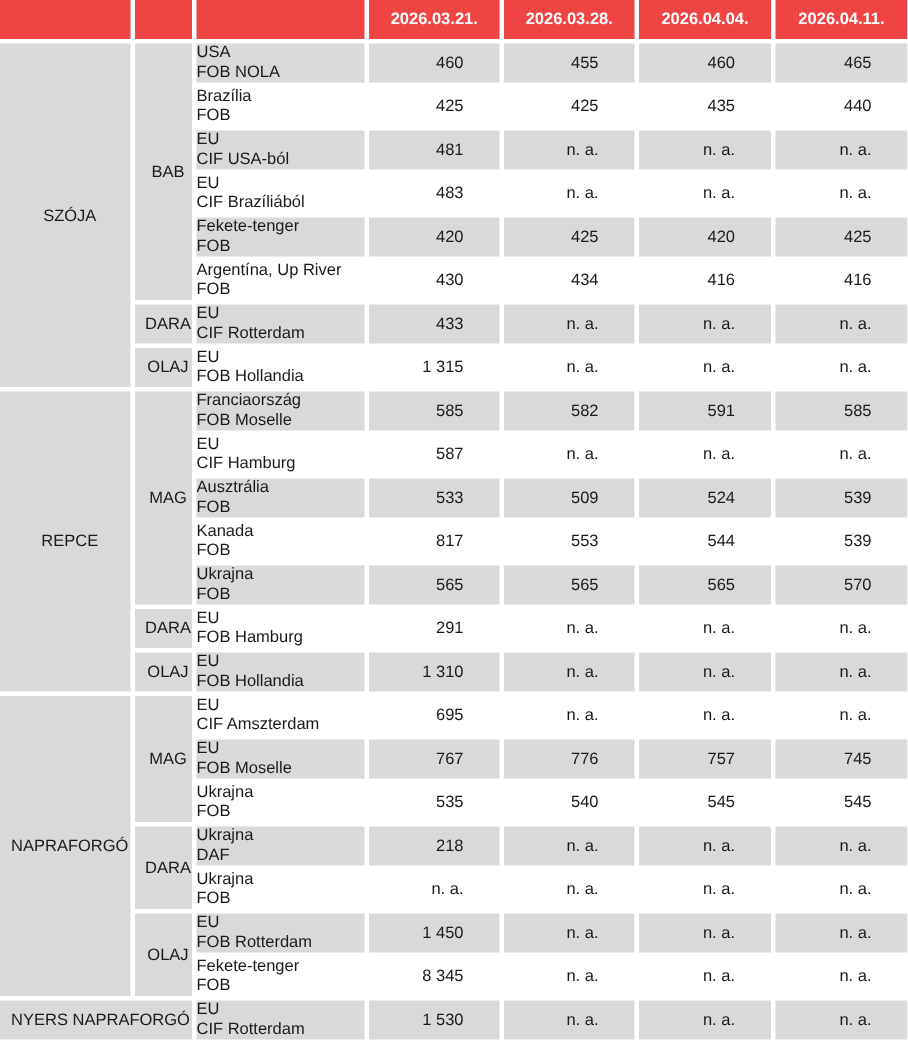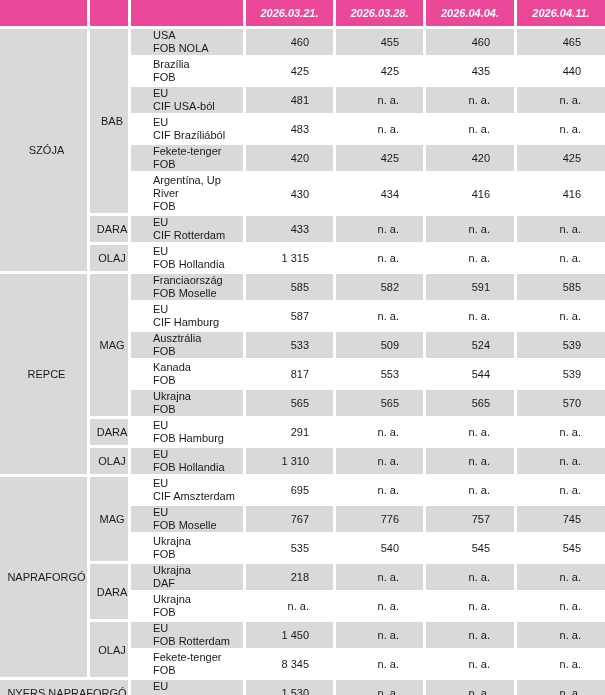--- a/index.html
+++ b/index.html
@@ -7,26 +7,26 @@
     width:605px;height:695px;overflow:hidden;background:#ffffff;
     font-family:"Liberation Sans",sans-serif;color:#1a1a1a;
   }
   .table-wrap{width:605px;height:695px;overflow:hidden;}
   table{
     border-collapse:separate;border-spacing:3px;margin:-3px;
     table-layout:fixed;width:611px;background:#ffffff;
   }
   th,td{box-sizing:border-box;font-size:11px;overflow:hidden;padding:0;height:26px;vertical-align:middle;}
   th.green-head{
-    background:#ec4899;color:#ffffff;font-weight:bold;text-align:center;font-style:italic;
+    background:#ef4444;color:#ffffff;font-weight:bold;text-align:center;
   }
   td.cat-cell,td.grp-cell{
     background:#d9d9d9;text-align:center;padding-left:6px;
   }
-  td.market-cell{padding-left:22px;line-height:13px;}
+  td.market-cell{padding-left:0;line-height:13px;}
   td.val-cell{text-align:right;padding-right:24px;}
   tr.stripe-gray td.market-cell,tr.stripe-gray td.val-cell{background:#d9d9d9;}
   tr.stripe-white td.market-cell,tr.stripe-white td.val-cell{background:#ffffff;}
 </style>
 </head>
 <body>
 
 <div class="table-wrap">
   <table>
     <colgroup>

